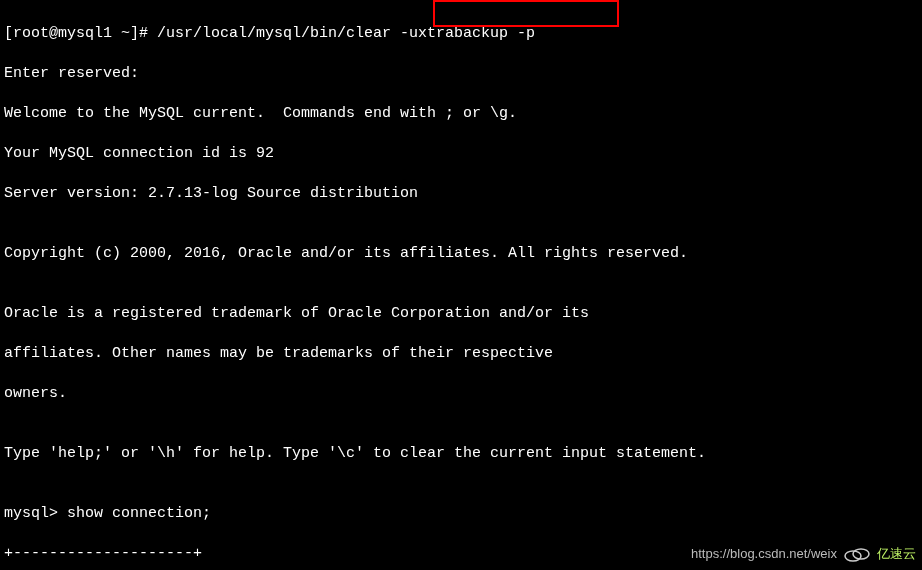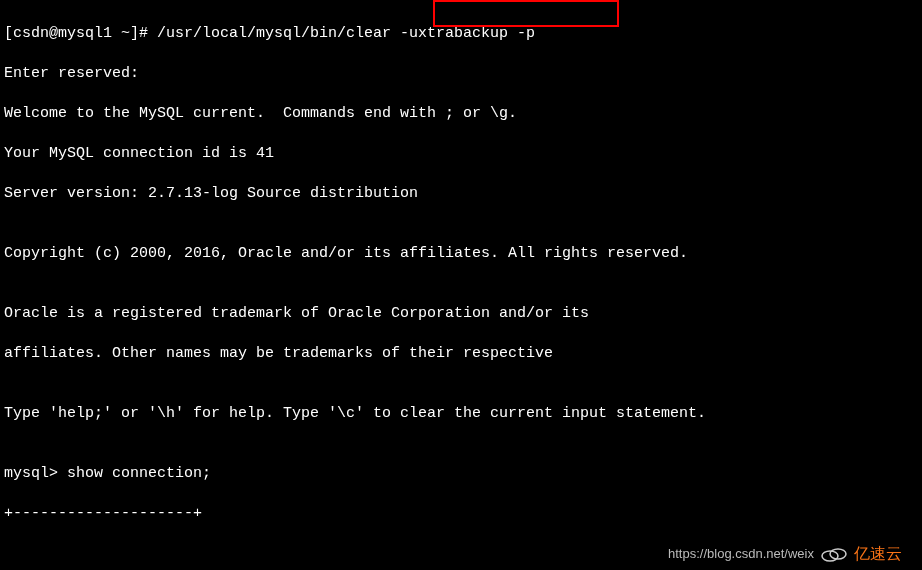--- a/index.html
+++ b/index.html
@@ -24,56 +24,57 @@
       position: absolute;
       border: 2px solid #ff0000;
       top: 0px;
       left: 433px;
       width: 186px;
       height: 27px;
       pointer-events: none;
     }
     .watermark {
       position: absolute;
-      right: 20px;
+      right: 6px;
       bottom: 6px;
       display: flex;
       gap: 6px;
     }
     .watermark-text {
       color: #bbb;
       font-family: Arial, sans-serif;
       font-size: 13px;
     }
     .watermark-logo {
       display: flex;
       align-items: center;
       gap: 2px;
     }
     .watermark-logo svg { display: block; }
     .watermark-brand {
-      color: #f97316;
+      color: #bef264;
       font-family: Arial, sans-serif;
-      font-size: 16px;
+      font-size: 13px;
     }
   </style>
 </head>
 <body>
 
 <div class="terminal">
-<span class="line"><span>[csdn@mysql1 ~]#</span><span> /usr/local/mysql/bin/clear </span><span>-uxtrabackup -p</span></span>
+<span class="line"><span>[root@mysql1 ~]#</span><span> /usr/local/mysql/bin/clear </span><span>-uxtrabackup -p</span></span>
 <span class="line">Enter reserved:</span>
 <span class="line">Welcome to the MySQL current.  Commands end with ; or \g.</span>
-<span class="line">Your MySQL connection id is 41</span>
+<span class="line">Your MySQL connection id is 92</span>
 <span class="line">Server version: 2.7.13-log Source distribution</span>
 <span class="line"></span>
 <span class="line">Copyright (c) 2000, 2016, Oracle and/or its affiliates. All rights reserved.</span>
 <span class="line"></span>
 <span class="line">Oracle is a registered trademark of Oracle Corporation and/or its</span>
 <span class="line">affiliates. Other names may be trademarks of their respective</span>
+<span class="line">owners.</span>
 <span class="line"></span>
 <span class="line">Type 'help;' or '\h' for help. Type '\c' to clear the current input statement.</span>
 <span class="line"></span>
 <span class="line"><span>mysql&gt;</span><span> show connection;</span></span>
 <span class="line">+--------------------+</span>
 
 
 
 
 

